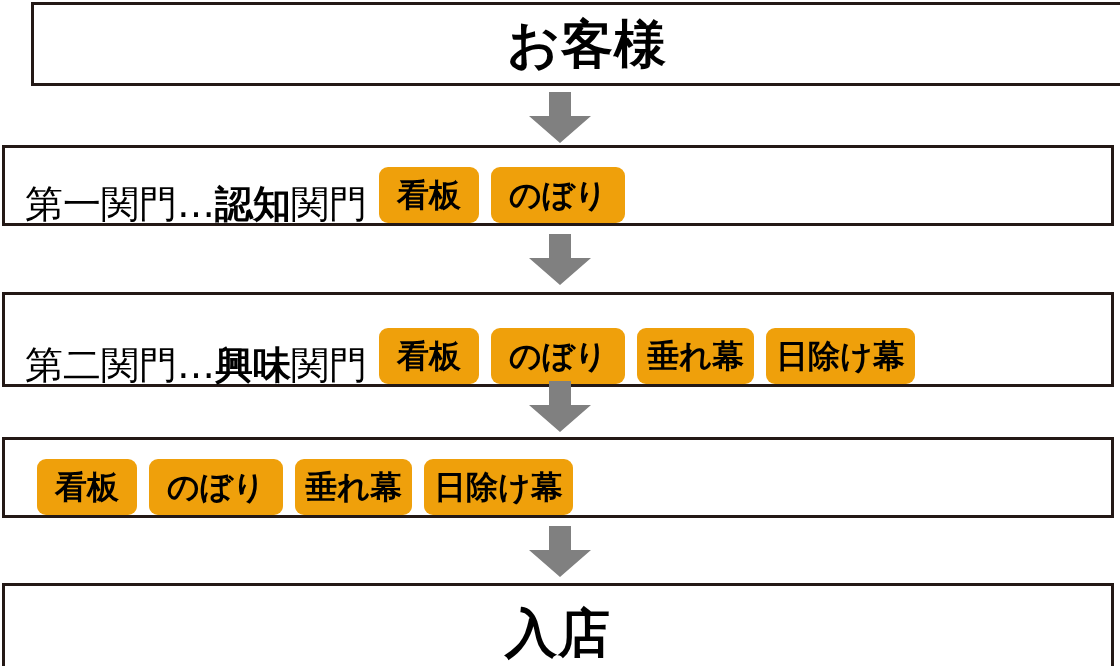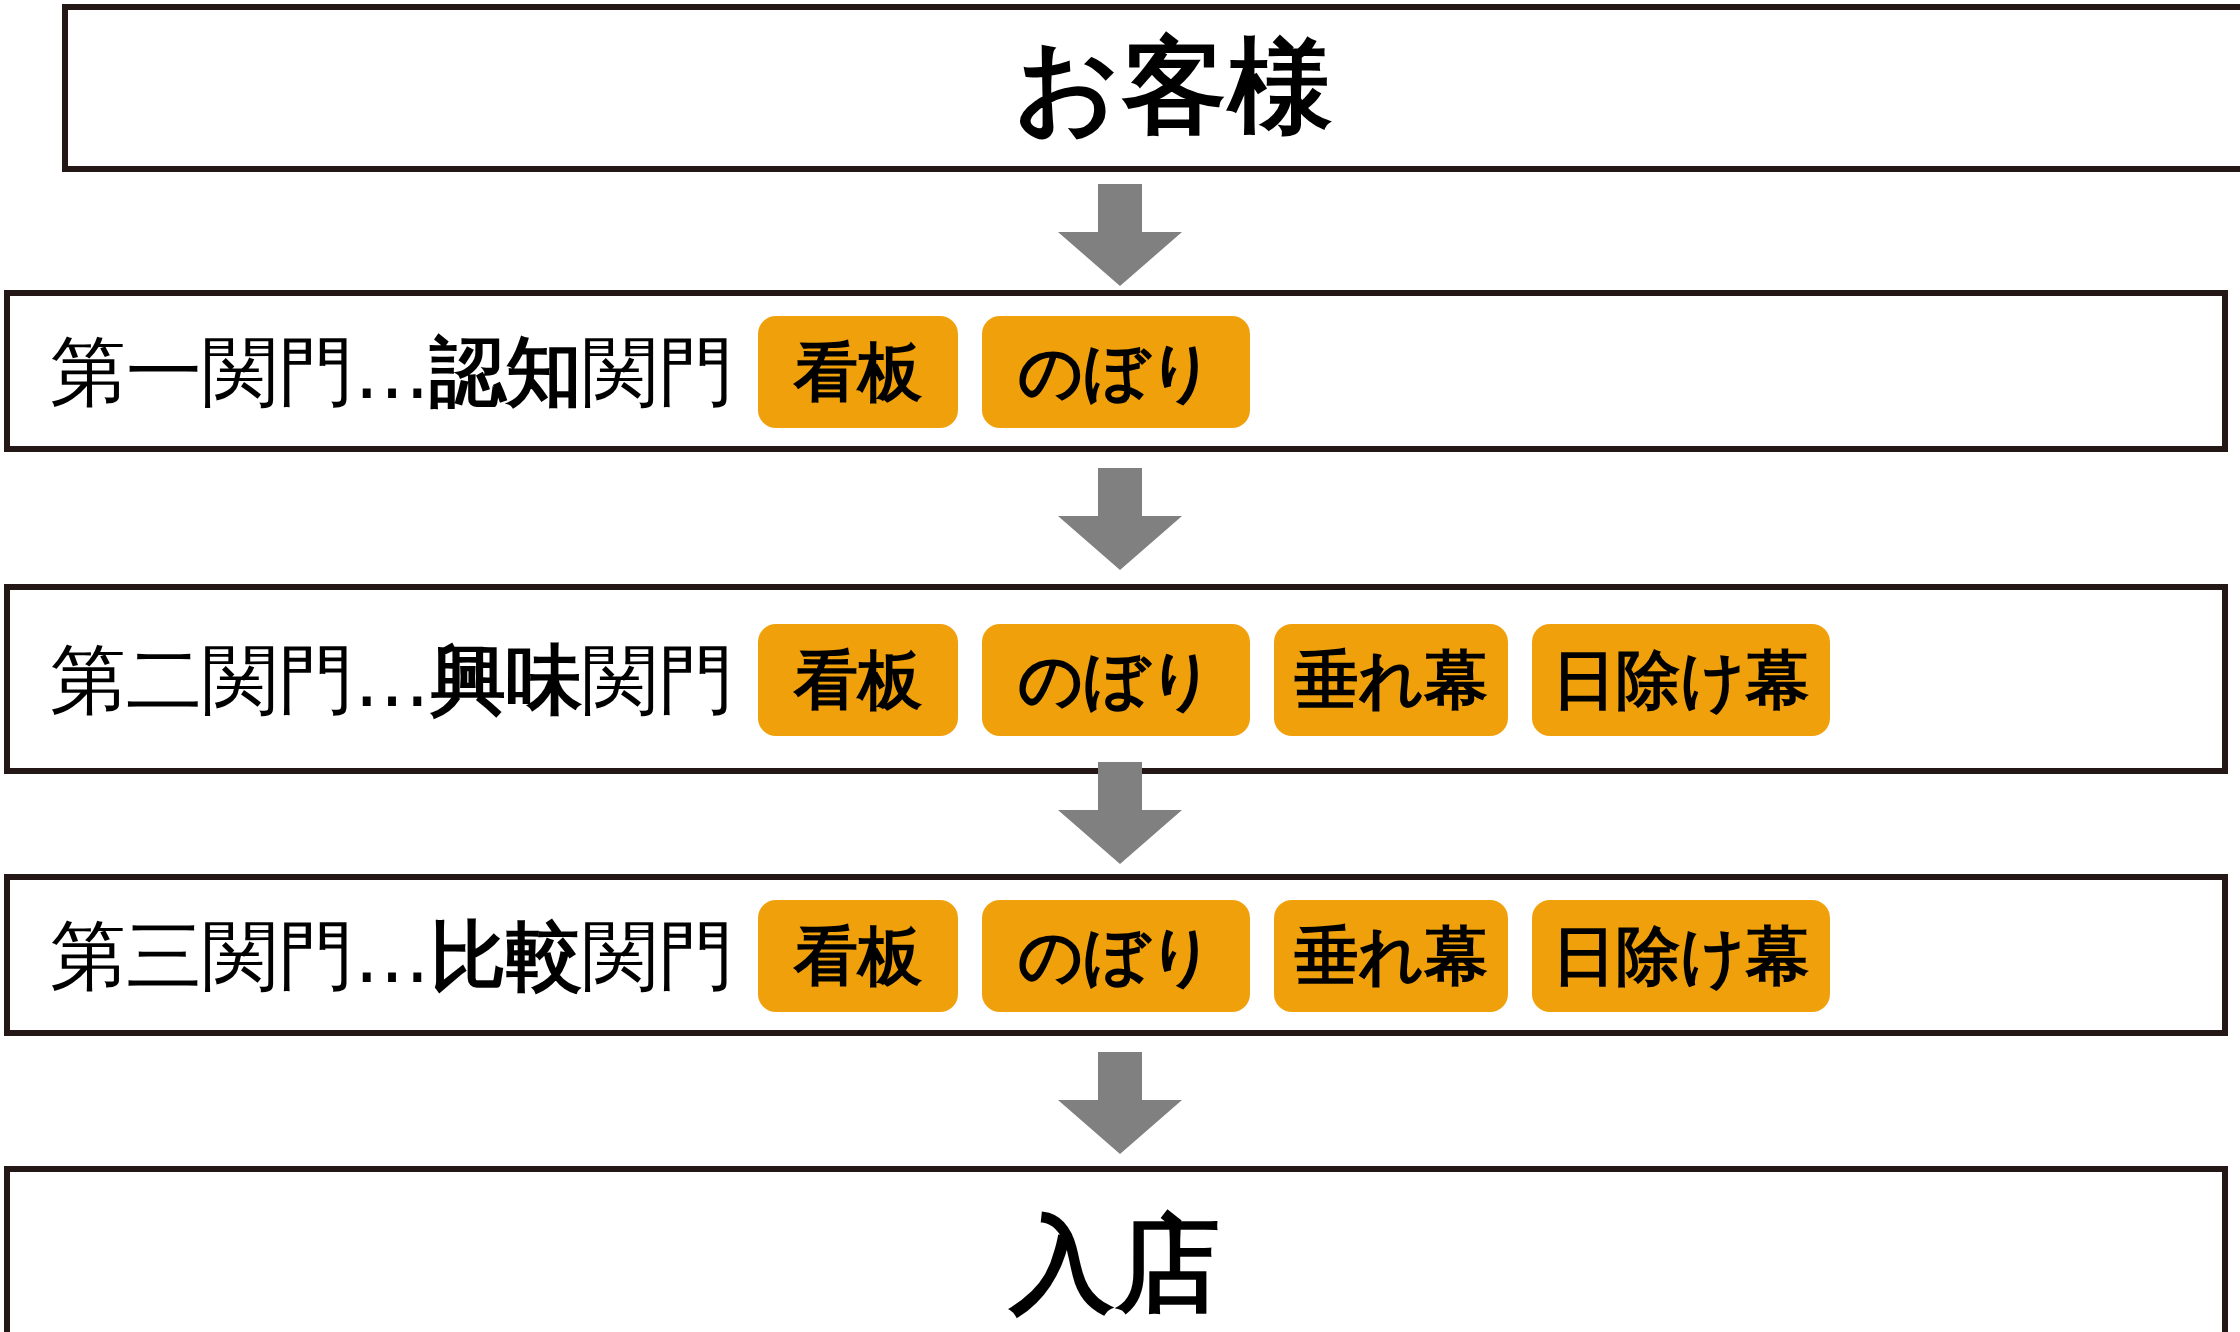--- a/index.html
+++ b/index.html
@@ -38,21 +38,21 @@
     font-size: 52px;
     font-weight: 700;
     color: #000000;
     letter-spacing: 1px;
     line-height: 1;
   }
 
   
   .gate {
     display: flex;
-    align-items: center;
+    align-items: flex-end;
     padding-left: 20px;
   }
   .gate-label {
     font-size: 38px;
     color: #000000;
     white-space: nowrap;
     line-height: 1;
     flex: 0 0 auto;
   }
   .gate-label .em {
@@ -139,21 +139,20 @@
     </span>
   </div>
 
   <div class="arrow" style="top:381px;">
     <svg viewBox="0 0 70 52" width="70" height="52" aria-hidden="true">
       <polygon points="24,0 46,0 46,24 66,24 35,51 4,24 24,24" fill="#808080"></polygon>
     </svg>
   </div>
 
   <div class="flow-box gate" style="top:437px; height:81px;">
-    <span class="gate-label"><span>第三関門</span><span class="sep">…</span><span class="em">比較</span><span>関門</span></span>
     <span class="tag-strip">
       <span class="tag">看板</span>
       <span class="tag">のぼり</span>
       <span class="tag tight">垂れ幕</span>
       <span class="tag tight">日除け幕</span>
     </span>
   </div>
 
   <div class="arrow" style="top:526px;">
     <svg viewBox="0 0 70 52" width="70" height="52" aria-hidden="true">

